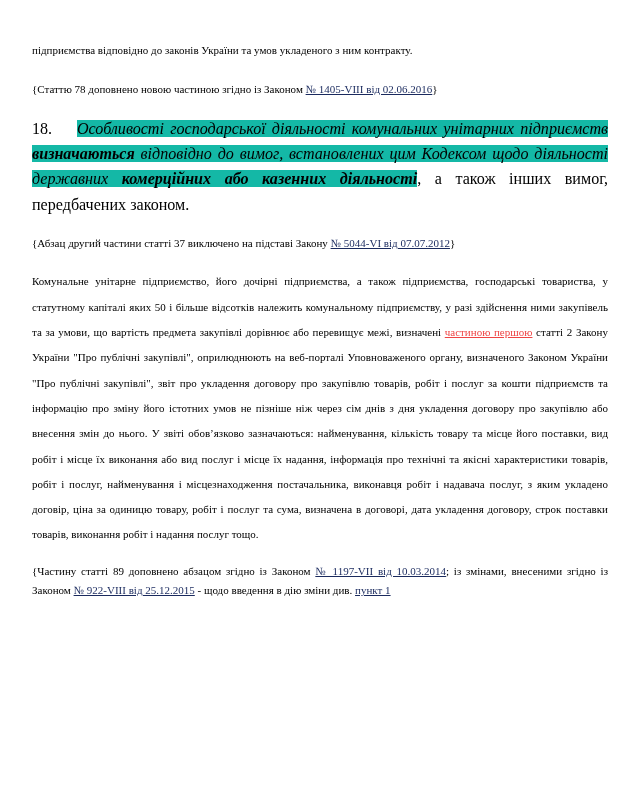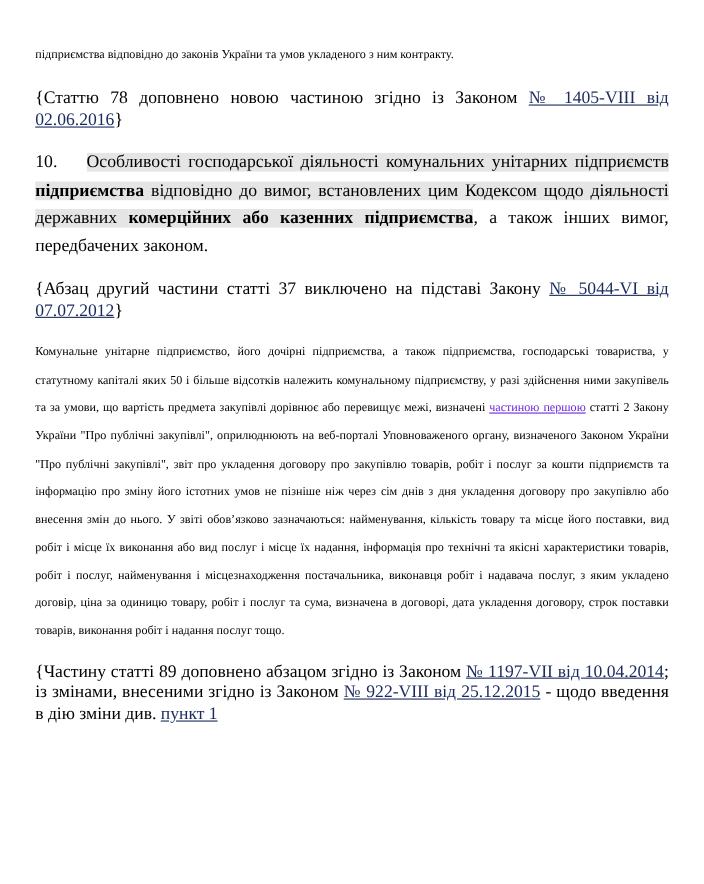--- a/index.html
+++ b/index.html
@@ -29,39 +29,40 @@
   .body-par {
     font-size: 11px;
     line-height: 25.3px;
     margin-bottom: 17px;
     font-family: Liberation Serif, serif;
   }
   .body-par.tight {
     margin-bottom: 14px;
   }
   .note-par {
-    font-size: 16px;
+    font-size: 11px;
     line-height: 19.5px;
     margin-bottom: 16px;
   }
   .note-par.last {
     margin-bottom: 0;
   }
   a.doclink {
     color: #1a2a5e;
     text-decoration: underline;
     text-underline-offset: 1px;
   }
   a.bodylink {
-    color: #6d28d9;
+    color: #ef4444;
     text-decoration: underline;
     text-underline-offset: 1px;
   }
   .hl {
-    background-color: #e5e5e5;
+    background-color: #14b8a6;
+    font-style: italic;
   }
   .bold {
     font-weight: bold;
   }
   .par10 {
     font-size: 16.1px;
     line-height: 25.3px;
     margin-bottom: 17px;
     text-align: justify;
   }
@@ -74,28 +75,28 @@
   <p class="body-par">
     <span>підприємства відповідно до законів України та умов укладеного з ним контракту.</span>
   </p>
 
   <p class="note-par">
     <span>{Статтю 78 доповнено новою частиною згідно із Законом </span><a class="doclink" href="#">№ 1405-VIII від 02.06.2016</a><span>}</span>
   </p>
 
 
   <p class="par10">
-    <span>10.</span>&nbsp;&nbsp;&nbsp;&nbsp;<span class="hl">Особливості господарської діяльності комунальних унітарних підприємств </span><span class="hl bold">підприємства</span><span class="hl"> відповідно до вимог, встановлених цим Кодексом щодо діяльності державних </span><span class="hl bold">комерційних або казенних підприємства</span><span>, а також інших вимог, передбачених законом.</span>
+    <span>18.</span>&nbsp;&nbsp;&nbsp;&nbsp;<span class="hl">Особливості господарської діяльності комунальних унітарних підприємств </span><span class="hl bold">визначаються</span><span class="hl"> відповідно до вимог, встановлених цим Кодексом щодо діяльності державних </span><span class="hl bold">комерційних або казенних діяльності</span><span>, а також інших вимог, передбачених законом.</span>
   </p>
 
   <p class="note-par">
     <span>{Абзац другий частини статті 37 виключено на підставі Закону </span><a class="doclink" href="#">№ 5044-VI від 07.07.2012</a><span>}</span>
   </p>
 
   <p class="body-par tight">
     <span>Комунальне унітарне підприємство, його дочірні підприємства, а також підприємства, господарські товариства, у статутному капіталі яких 50 і більше відсотків належить комунальному підприємству, у разі здійснення ними закупівель та за умови, що вартість предмета закупівлі дорівнює або перевищує межі, визначені </span><a class="bodylink" href="#">частиною першою</a><span> статті 2 Закону України "Про публічні закупівлі", оприлюднюють на веб-порталі Уповноваженого органу, визначеного Законом України "Про публічні закупівлі", звіт про укладення договору про закупівлю товарів, робіт і послуг за кошти підприємств та інформацію про зміну його істотних умов не пізніше ніж через сім днів з дня укладення договору про закупівлю або внесення змін до нього. У звіті обов’язково зазначаються: найменування, кількість товару та місце його поставки, вид робіт і місце їх виконання або вид послуг і місце їх надання, інформація про технічні та якісні характеристики товарів, робіт і послуг, найменування і місцезнаходження постачальника, виконавця робіт і надавача послуг, з яким укладено договір, ціна за одиницю товару, робіт і послуг та сума, визначена в договорі, дата укладення договору, строк поставки товарів, виконання робіт і надання послуг тощо.</span>
   </p>
 
   <p class="note-par last">
-    <span>{Частину статті 89 доповнено абзацом згідно із Законом </span><a class="doclink" href="#">№ 1197-VII від 10.04.2014</a><span>; із змінами, внесеними згідно із Законом </span><a class="doclink" href="#">№ 922-VIII від 25.12.2015</a><span> - щодо введення в дію зміни див. </span><a class="doclink" href="#">пункт 1</a>
+    <span>{Частину статті 89 доповнено абзацом згідно із Законом </span><a class="doclink" href="#">№ 1197-VII від 10.03.2014</a><span>; із змінами, внесеними згідно із Законом </span><a class="doclink" href="#">№ 922-VIII від 25.12.2015</a><span> - щодо введення в дію зміни див. </span><a class="doclink" href="#">пункт 1</a>
   </p>
 
 </div>
 
 </body></html>

